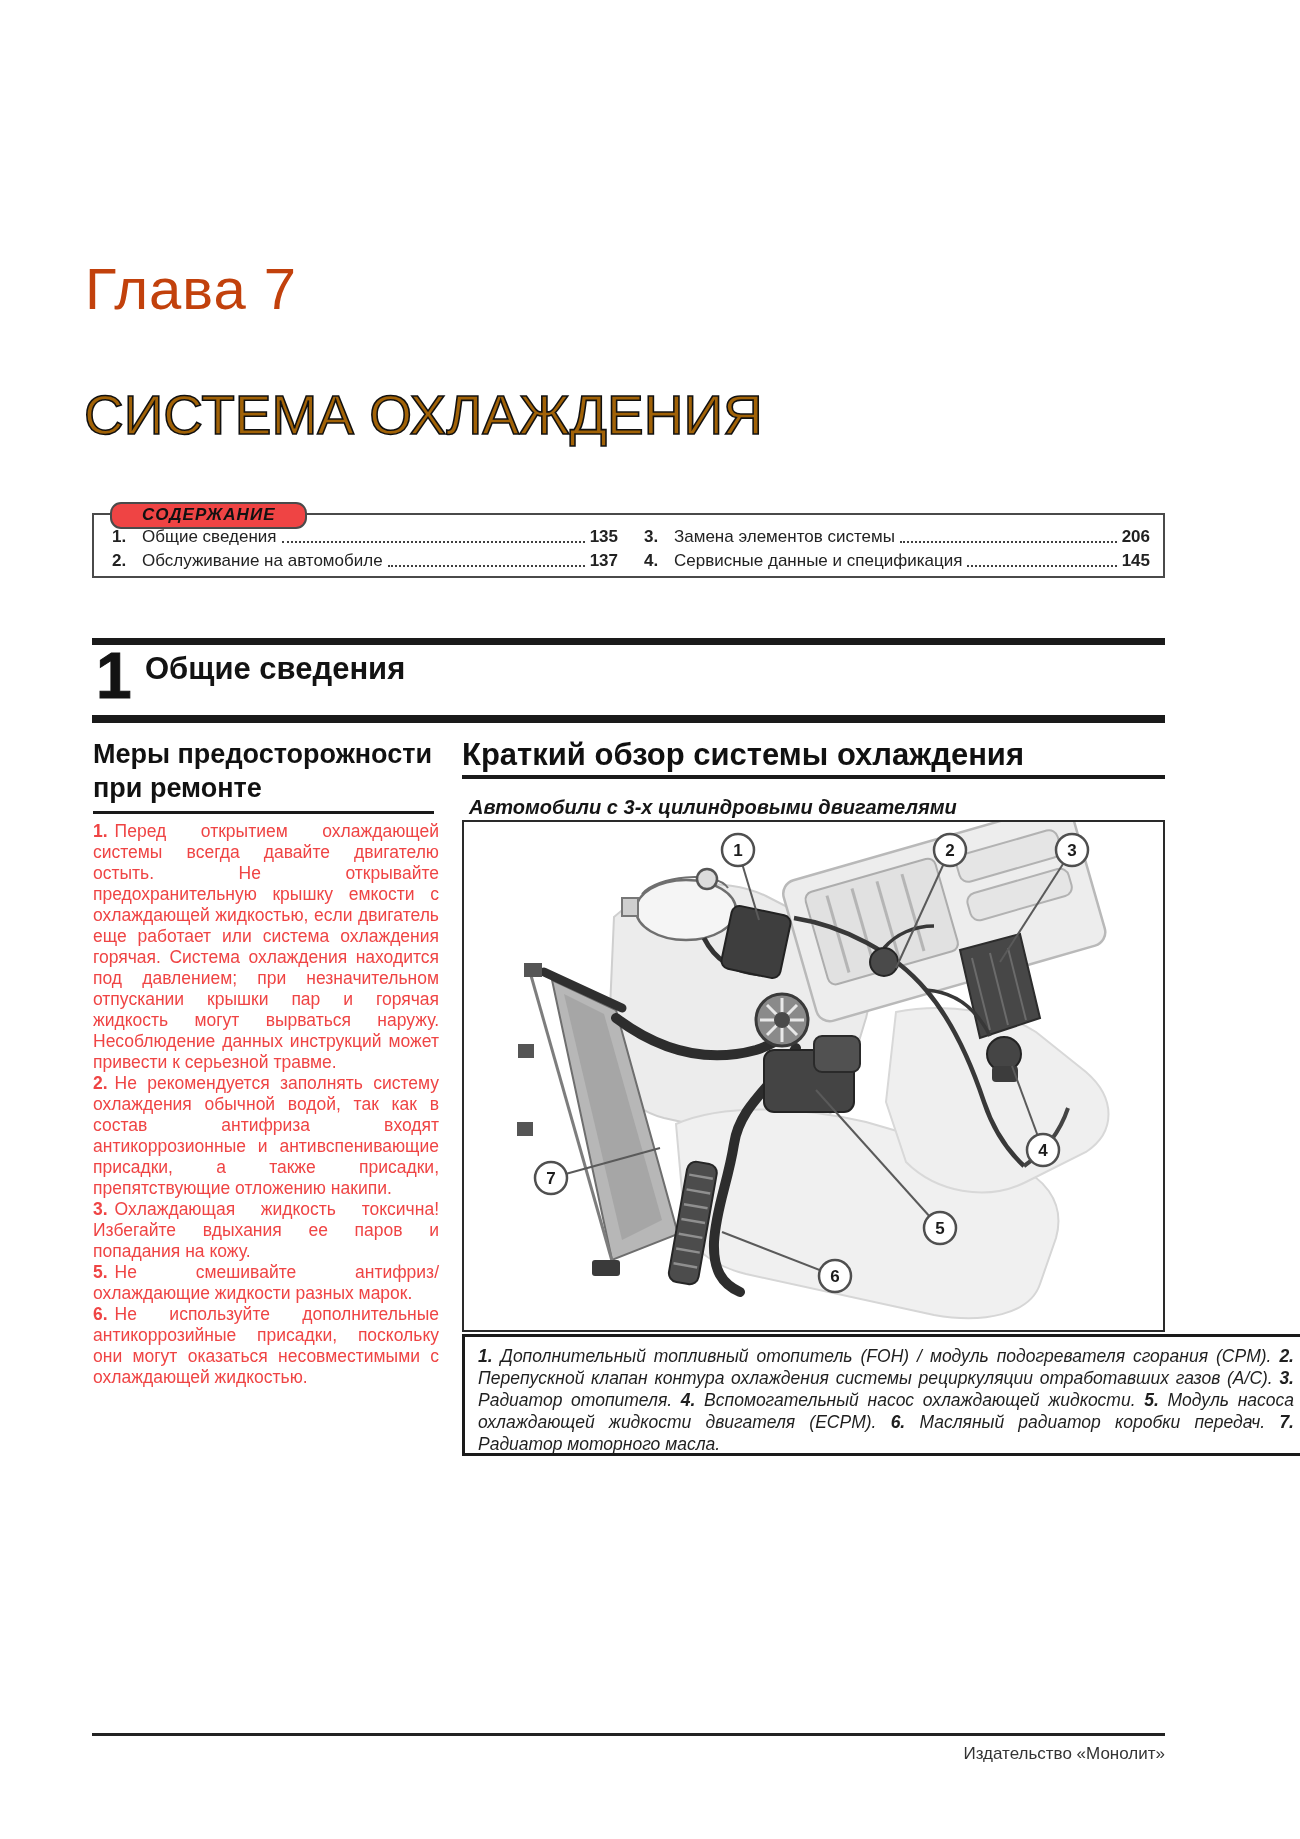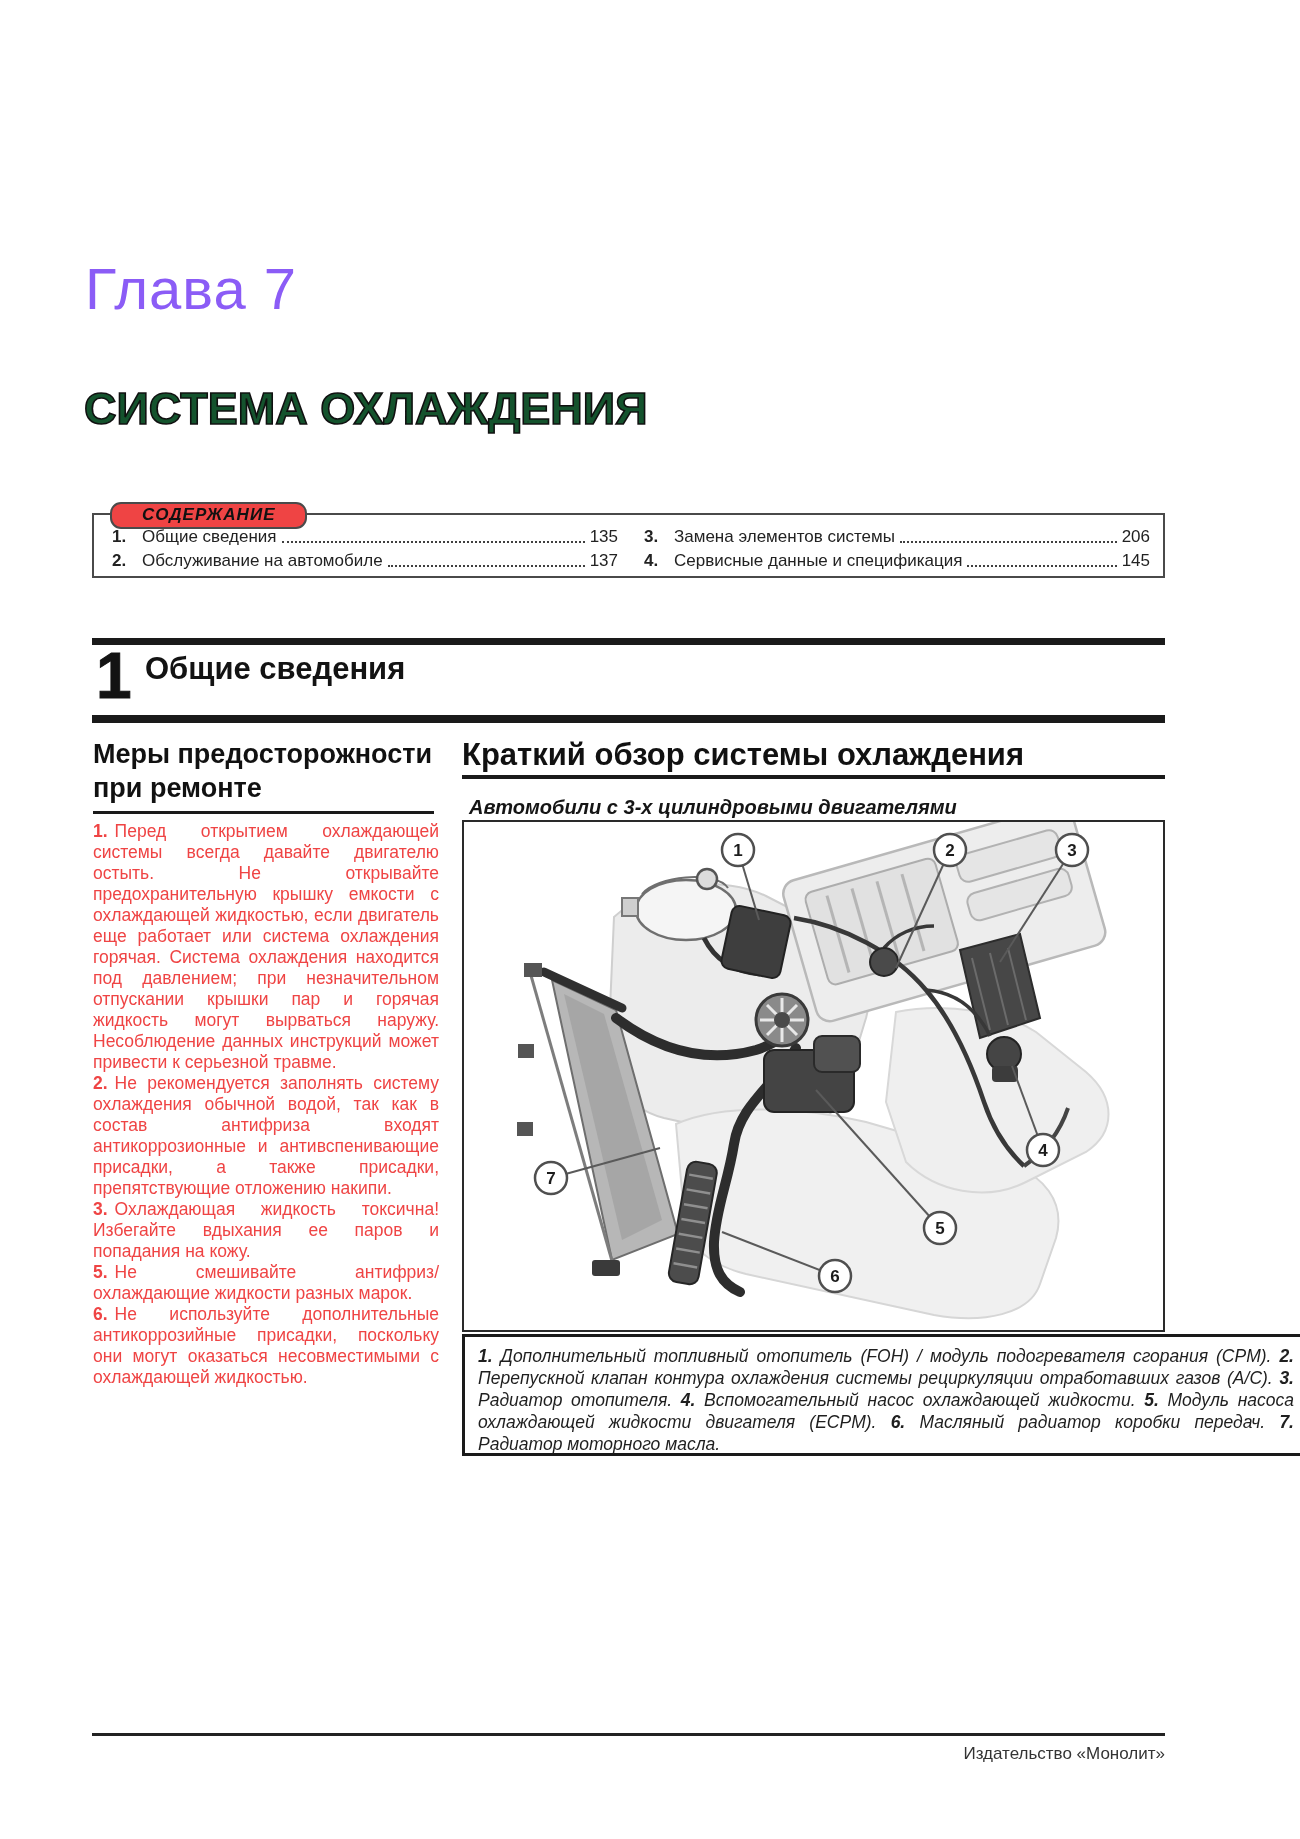--- a/index.html
+++ b/index.html
@@ -1,38 +1,38 @@
 <!DOCTYPE html>
 <html lang="ru"><head>
 <meta charset="utf-8">
 <style>
   html,body{margin:0;padding:0;background:#ffffff;}
   .page{
     position:relative;width:1300px;height:1839px;background:#fff;
     font-family:"Liberation Sans", sans-serif;color:#1c1c1c;overflow:hidden;
   }
   
-  .chapter{position:absolute;left:85px;top:255px;font-size:58px;font-weight:400;letter-spacing:1px;color:#8b5cf6;}
+  .chapter{position:absolute;left:85px;top:255px;font-size:58px;font-weight:400;letter-spacing:1px;color:#c2410c;}
   .main-title{
-    position:absolute;left:84px;top:383px;font-size:45px;font-weight:700;color:#14532d;
+    position:absolute;left:84px;top:383px;font-size:55px;font-weight:400;color:#a16207;
     letter-spacing:0px;-webkit-text-stroke:1.6px #101010;white-space:nowrap;
   }
   
   .toc-box{position:absolute;left:92px;top:513px;width:1073px;height:65px;border:2px solid #4a4a4a;box-sizing:border-box;}
   .toc-tab{
     position:absolute;left:16px;top:-13px;background:#ef4444;border:2px solid #4a4a4a;border-radius:11px;
     padding:1px 30px 2px 30px;font-size:17px;font-weight:bold;font-style:italic;letter-spacing:1px;color:#111;
   }
   .toc-cols{position:absolute;left:18px;top:11px;width:1038px;display:flex;gap:26px;}
   .toc-col{flex:1;display:flex;flex-direction:column;gap:3px;}
   .toc-row{display:flex;align-items:flex-end;font-size:17px;line-height:21px;color:#222;}
   .toc-num{font-weight:bold;width:30px;flex:none;}
   .toc-title{white-space:nowrap;}
   .toc-dots{flex:1;border-bottom:2px dotted #3f3f3f;margin:0 5px 4px 5px;min-width:20px;}
-  .toc-page{flex:none;}
+  .toc-page{flex:none;font-weight:bold;}
   
   .rule{position:absolute;left:92px;width:1073px;background:#1a1a1a;}
   .rule-top{top:638px;height:7px;}
   .rule-bottom{top:715px;height:8px;}
   .sec-num{position:absolute;left:96px;top:649px;font-size:64px;line-height:54px;font-weight:bold;color:#131313;-webkit-text-stroke:1px #131313;}
   .sec-title{position:absolute;left:145px;top:651px;font-size:31px;font-weight:bold;color:#131313;}
   
   .left-col{position:absolute;left:93px;top:737px;width:346px;}
   .left-col h2{margin:0;font-size:27px;line-height:34px;font-weight:bold;color:#111;}
   .h2-rule{height:3px;background:#1a1a1a;margin-top:6px;width:341px;}

